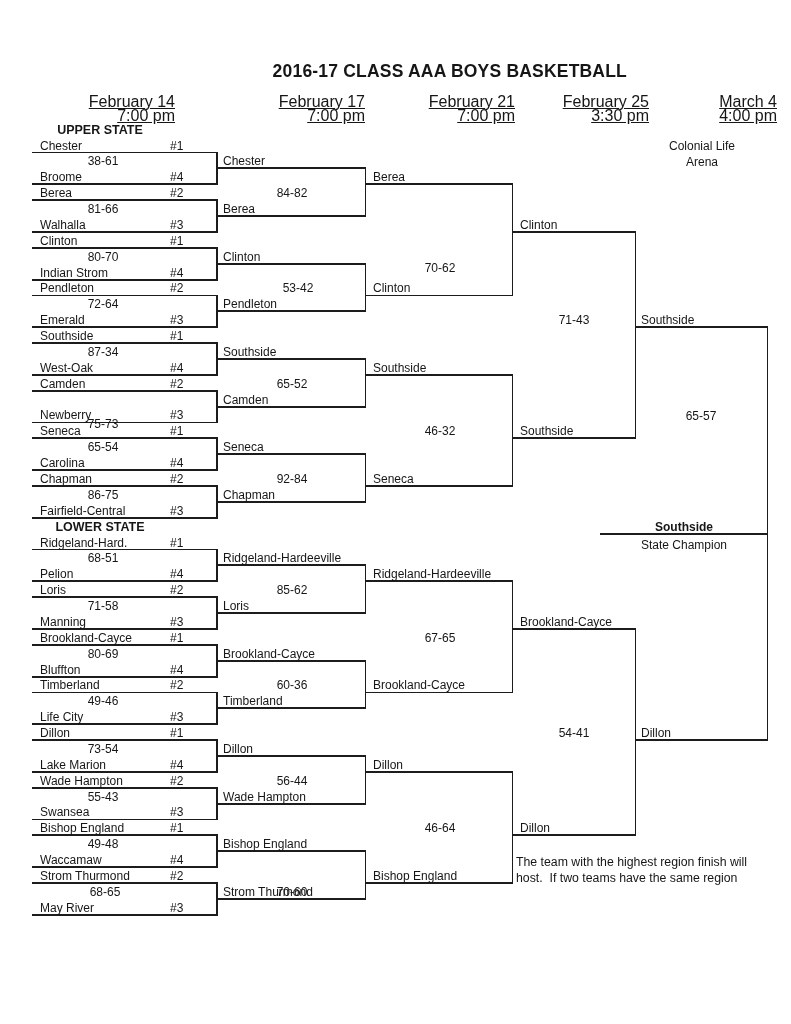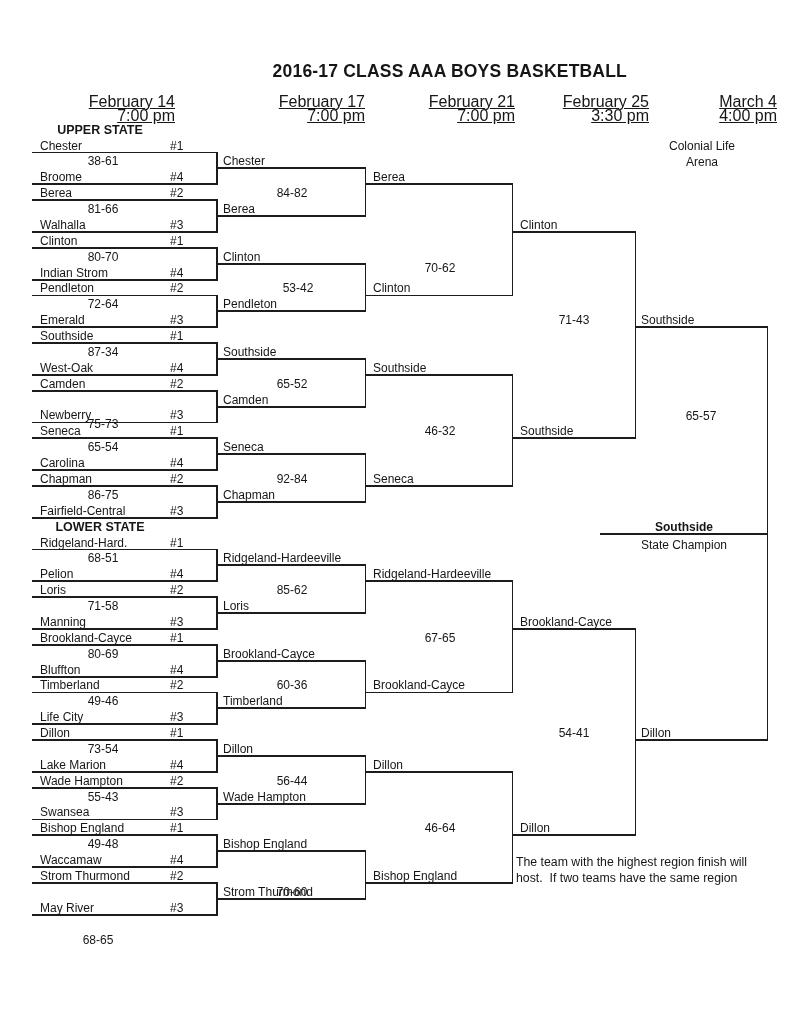--- a/index.html
+++ b/index.html
@@ -202,21 +202,21 @@
       <div class="txt ctr" style="left: 53px; top: 837.22px; width: 100px;">49-48</div>
       <div class="txt" style="left: 223px; top: 837.22px;">Bishop England</div>
       <div class="ln" style="left: 32px; top: 882.08px; width: 185.9px; height: 1.9px;"></div>
       <div class="ln" style="left: 32px; top: 913.84px; width: 185.9px; height: 1.9px;"></div>
       <div class="ln" style="left: 216px; top: 882.08px; width: 1.9px; height: 33.66px;"></div>
       <div class="ln" style="left: 216px; top: 897.96px; width: 150.4px; height: 1.9px;"></div>
       <div class="txt" style="left: 40px; top: 868.98px;">Strom Thurmond</div>
       <div class="txt" style="left: 170px; top: 868.98px;">#2</div>
       <div class="txt" style="left: 40px; top: 900.74px;">May River</div>
       <div class="txt" style="left: 170px; top: 900.74px;">#3</div>
-      <div class="txt ctr" style="left: 48px; top: 884.86px; width: 100px; margin-top: 48px;">68-65</div>
+      <div class="txt ctr" style="left: 55px; top: 884.86px; width: 100px;">68-65</div>
       <div class="txt" style="left: 223px; top: 884.86px;">Strom Thurmond</div>
       <div class="ln" style="left: 364.5px; top: 167.48px; width: 1.9px; height: 49.54px;"></div>
       <div class="ln" style="left: 364.5px; top: 183.36px; width: 148.9px; height: 1.9px;"></div>
       <div class="txt ctr" style="left: 242px; top: 186.14px; width: 100px;">84-82</div>
       <div class="txt" style="left: 373px; top: 170.26px;">Berea</div>
       <div class="ln" style="left: 364.5px; top: 262.76px; width: 1.9px; height: 49.54px;"></div>
       <div class="ln" style="left: 364.5px; top: 294.52px; width: 148.9px; height: 1.9px;"></div>
       <div class="txt ctr" style="left: 248px; top: 281.42px; width: 100px; text-align: center;">53-42</div>
       <div class="txt" style="left: 373px; top: 281.42px;">Clinton</div>
       <div class="ln" style="left: 364.5px; top: 358.04px; width: 1.9px; height: 49.54px;"></div>

